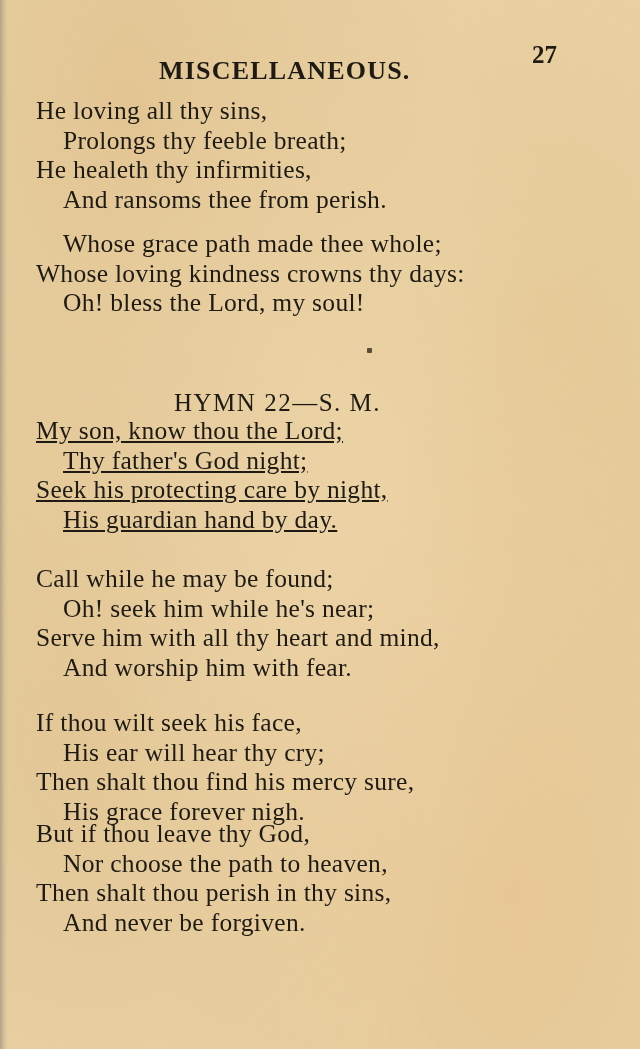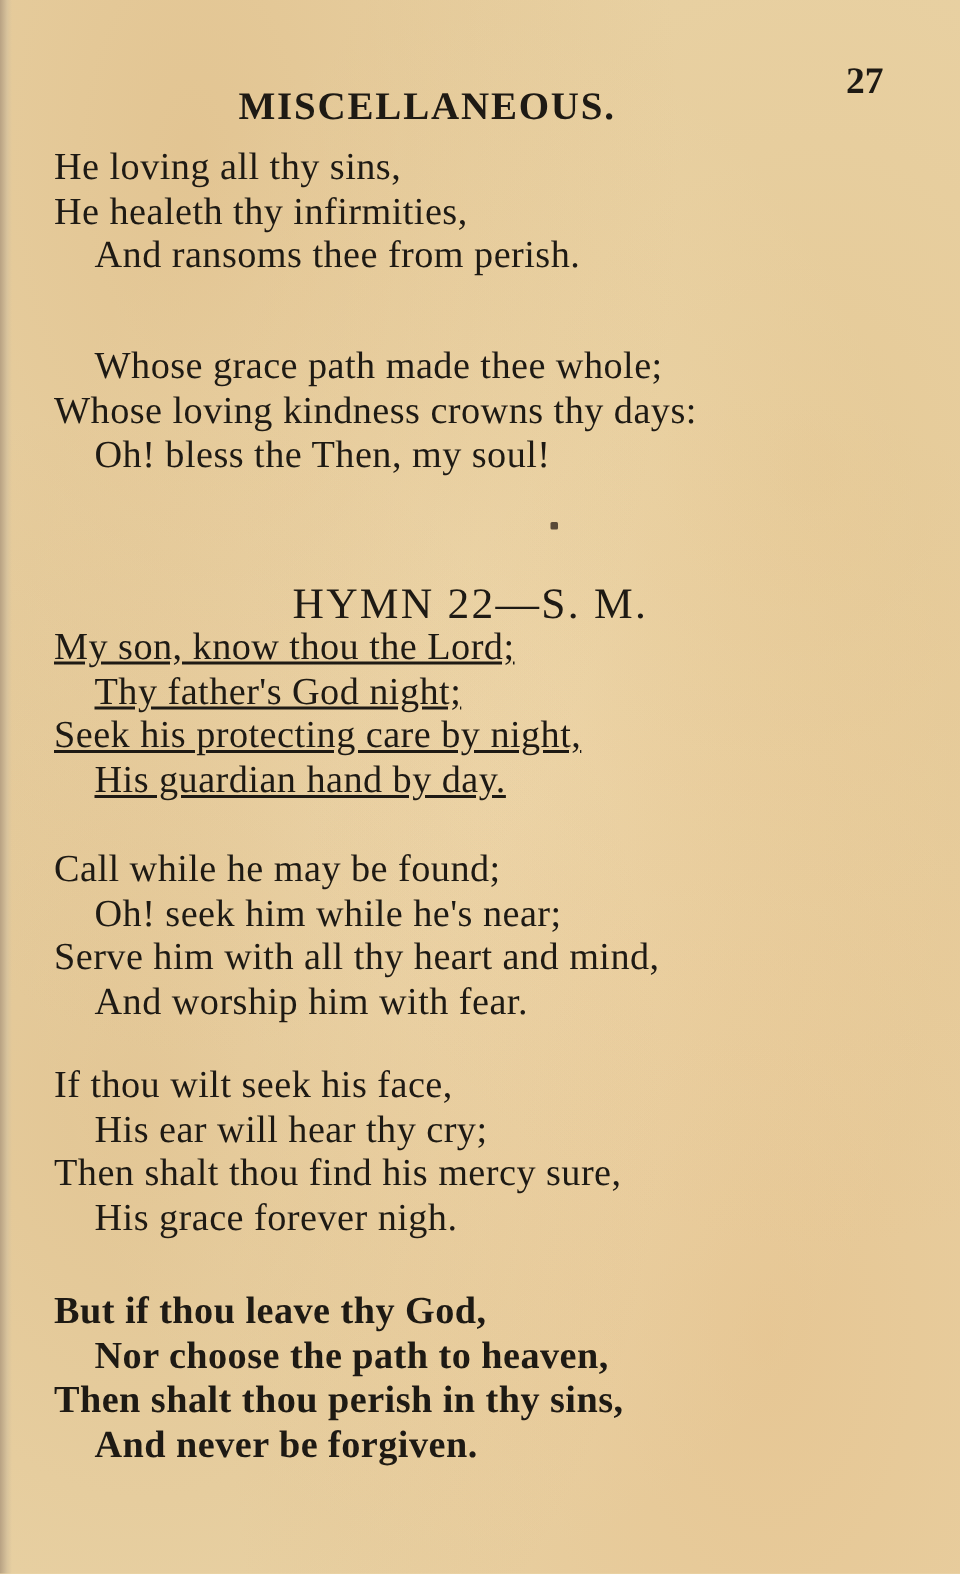--- a/index.html
+++ b/index.html
@@ -44,21 +44,21 @@
     left: 159px;
     top: 16px;
     font-size: 26px;
     font-weight: bold;
     letter-spacing: 1.2px;
     line-height: 34px;
     white-space: nowrap;
   }
   .page-number {
     position: absolute;
-    left: 564px;
+    left: 532px;
     top: 0;
     font-size: 25px;
     font-weight: bold;
     line-height: 34px;
   }
   .stanza {
     position: absolute;
     left: 36px;
     width: 580px;
   }
@@ -74,22 +74,22 @@
   }
   .hymn-heading {
     position: absolute;
     top: 386px;
     left: 0;
     width: 640px;
     text-align: left;
   }
   .hymn-heading span {
     position: absolute;
-    left: 195px;
-    font-size: 29px;
+    left: 174px;
+    font-size: 25px;
     line-height: 34px;
     letter-spacing: 1.5px;
     white-space: nowrap;
   }
   .dot {
     position: absolute;
     left: 367px;
     top: 348px;
     width: 5px;
     height: 5px;
@@ -103,28 +103,29 @@
 <div class="page">
   <div class="left-edge"></div>
 
   <div class="running-head">
     <span class="running-title">MISCELLANEOUS.</span>
     <span class="page-number">27</span>
   </div>
 
   <div class="stanza" style="top: 96px;">
     <div class="line">He loving all thy sins,</div>
+    <div class="line indent">Prolongs thy feeble breath;</div>
     <div class="line">He healeth thy infirmities,</div>
     <div class="line indent">And ransoms thee from perish.</div>
   </div>
 
   <div class="stanza" style="top: 229px;">
     <div class="line indent">Whose grace path made thee whole;</div>
     <div class="line">Whose loving kindness crowns thy days:</div>
-    <div class="line indent">Oh! bless the Then, my soul!</div>
+    <div class="line indent">Oh! bless the Lord, my soul!</div>
   </div>
 
   <div class="dot"></div>
 
   <div class="hymn-heading">
     <span>HYMN 22—S. M.</span>
   </div>
 
   <div class="stanza" style="top: 416px; text-decoration: underline;">
     <div class="line">My son, know thou the Lord;</div>
@@ -140,19 +141,19 @@
     <div class="line indent">And worship him with fear.</div>
   </div>
 
   <div class="stanza" style="top: 708px;">
     <div class="line">If thou wilt seek his face,</div>
     <div class="line indent">His ear will hear thy cry;</div>
     <div class="line">Then shalt thou find his mercy sure,</div>
     <div class="line indent">His grace forever nigh.</div>
   </div>
 
-  <div class="stanza" style="top: 859px; font-weight: bold;">
+  <div class="stanza" style="top: 819px;">
     <div class="line">But if thou leave thy God,</div>
     <div class="line indent">Nor choose the path to heaven,</div>
     <div class="line">Then shalt thou perish in thy sins,</div>
     <div class="line indent">And never be forgiven.</div>
   </div>
 </div>
 
 </body></html>

